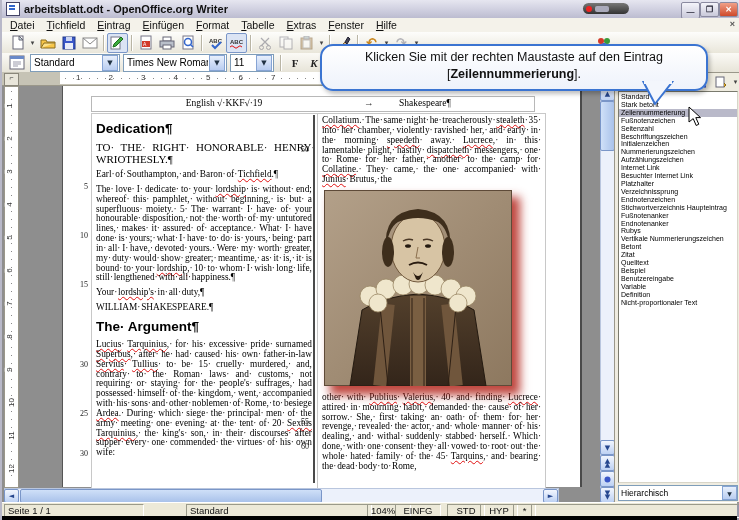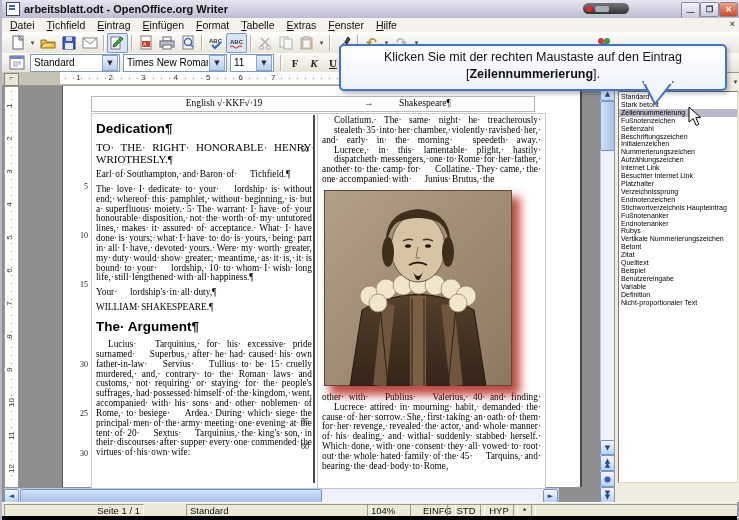--- a/index.html
+++ b/index.html
@@ -66,21 +66,21 @@
   #pheader .hl{position:absolute;left:2px;width:260px;text-align:center;top:1px;}
   #pheader .htab{position:absolute;left:272px;top:1px;color:#333;}
   #pheader .hr{position:absolute;left:307px;top:1px;}
   .colbox{position:absolute;top:27px;width:219px;height:372px;border:1px solid #c8c8c8;padding:2px 4px;overflow:hidden;background:#fff;}
   #col-left{left:28px;}
   #col-right{left:254px;}
   #colsep{position:absolute;left:250px;top:29px;width:2px;height:368px;background:#4a4a4a;}
   .h1{font:bold 13.5px/17px "Liberation Sans",sans-serif;color:#000;margin:4px 0 5px;}
   .para{font:9.3px/9.85px "Liberation Serif",serif;text-align:justify;word-spacing:-1.6px;color:#000;margin-bottom:5px;}
   .dedicatee{font:11px/11.5px "Liberation Serif",serif;text-align:justify;word-spacing:-1px;margin-bottom:5px;}
-  .sp{text-decoration-style:wavy;text-decoration-color:#e01010;text-decoration-thickness:1px;text-underline-offset:1px;margin-left:12px;}
+  .sp{text-decoration:underline;text-decoration-style:wavy;text-decoration-color:#e01010;text-decoration-thickness:1px;text-underline-offset:1px;}
   .lnum{position:absolute;width:18px;text-align:right;font:8px "Liberation Serif",serif;color:#222;}
   #portrait{position:relative;width:188px;height:196px;margin:3px 0 7px 2px;
     box-shadow:7px 8px 9px 1px rgba(175,25,15,.8);}
   
   .sbtn{position:absolute;background:linear-gradient(#f2f6fe,#bdd1f3);border:1px solid #7a96c8;border-radius:2px;
     font:7px "DejaVu Sans",sans-serif;color:#26478e;display:flex;align-items:center;justify-content:center;}
   #vscroll{position:absolute;left:598px;top:86px;width:13px;height:415px;background:#ecf1fb;border:1px solid #b9c6de;}
   #vthumb{position:absolute;left:598px;top:101px;width:13px;height:48px;background:linear-gradient(90deg,#cfe0f8,#a9c2ea);border:1px solid #7a96c8;border-radius:2px;}
   #hscroll{position:absolute;left:2px;top:488px;width:553px;height:14px;background:#ecf1fb;border:1px solid #b9c6de;}
   #hthumb{position:absolute;left:18px;top:489px;width:300px;height:12px;background:linear-gradient(#cfe0f8,#a9c2ea);border:1px solid #7a96c8;border-radius:2px;}
@@ -97,22 +97,22 @@
   #stylist-combo .val{flex:1;font:8.5px "Liberation Sans",sans-serif;padding-left:2px;}
   #stylist-combo .drop{width:13px;height:12px;background:linear-gradient(#e8f0fc,#b9cdf0);border:1px solid #86a4d4;
     font:6px "DejaVu Sans",sans-serif;color:#234;display:flex;align-items:center;justify-content:center;}
   
   #statusbar{position:absolute;left:0;top:502px;width:100%;height:14px;background:#ece9d8;border-top:1px solid #fff;}
   .cell{position:absolute;top:1px;height:12px;border:1px solid;border-color:#9a9a8a #fff #fff #9a9a8a;
     font:9.5px "Liberation Sans",sans-serif;color:#111;padding:0 3px;white-space:nowrap;overflow:hidden;}
   #blackstrip{position:absolute;left:0;top:516px;width:100%;height:4px;background:#000;}
   
   #callout{position:absolute;left:318px;top:44px;width:384px;height:40px;z-index:60;
-    background:linear-gradient(#ffffff,#eef2fb);border:2px solid #3b74d1;border-radius:5px;
-    box-shadow:2px 3px 4px rgba(0,0,0,.25);text-align:center;font:12.5px/17px "Liberation Sans",sans-serif;color:#111;padding-top:3px;margin-left:19px;}
+    background:linear-gradient(#ffffff,#eef2fb);border:2px solid #3b74d1;border-radius:13px;
+    box-shadow:2px 3px 4px rgba(0,0,0,.25);text-align:center;font:12.5px/17px "Liberation Sans",sans-serif;color:#111;padding-top:3px;}
   #callout b{font-weight:bold;}
   #callout-tail{position:absolute;left:636px;top:81px;z-index:61;}
   #cursor{position:absolute;left:686px;top:106px;z-index:70;}
 </style>
 </head>
 <body>
 
 <div id="app">
 
   <div id="titlebar">
@@ -450,27 +450,31 @@
         <div class="style-item">Vertikale Nummerierungszeichen</div>
         <div class="style-item">Betont</div>
         <div class="style-item">Zitat</div>
         <div class="style-item">Quelltext</div>
         <div class="style-item">Beispiel</div>
         <div class="style-item">Benutzereingabe</div>
         <div class="style-item">Variable</div>
         <div class="style-item">Definition</div>
         <div class="style-item">Nicht-proportionaler Text</div>
       </div>
+    <div id="stylist-combo">
+      <span class="val">Hierarchisch</span>
+      <span class="drop">▼</span>
+    </div>
   </div>
 
   <div id="statusbar">
-    <span class="cell" style="left:2px;width:132px;text-align:right;">Seite 1 / 1</span>
+    <span class="cell" style="left:2px;width:132px;">Seite 1 / 1</span>
     <span class="cell" style="left:184px;width:178px;">Standard</span>
     <span class="cell" style="left:365px;width:36px;text-align:left;">104%</span>
-    <span class="cell" style="left:408px;width:38px;text-align:right;">EINFG</span>
+    <span class="cell" style="left:393px;width:38px;text-align:center;">EINFG</span>
     <span class="cell" style="left:445px;width:30px;text-align:center;">STD</span>
     <span class="cell" style="left:478px;width:30px;text-align:center;">HYP</span>
     <span class="cell" style="left:511px;width:15px;text-align:center;">*</span>
     <span class="cell" style="left:529px;width:205px;"></span>
   </div>
   <div id="blackstrip"></div>
 
   <div id="callout">
     <div>Klicken Sie mit der rechten Maustaste auf den Eintrag</div>
     <div><span>[</span><b>Zeilennummerierung</b><span>].</span></div>

